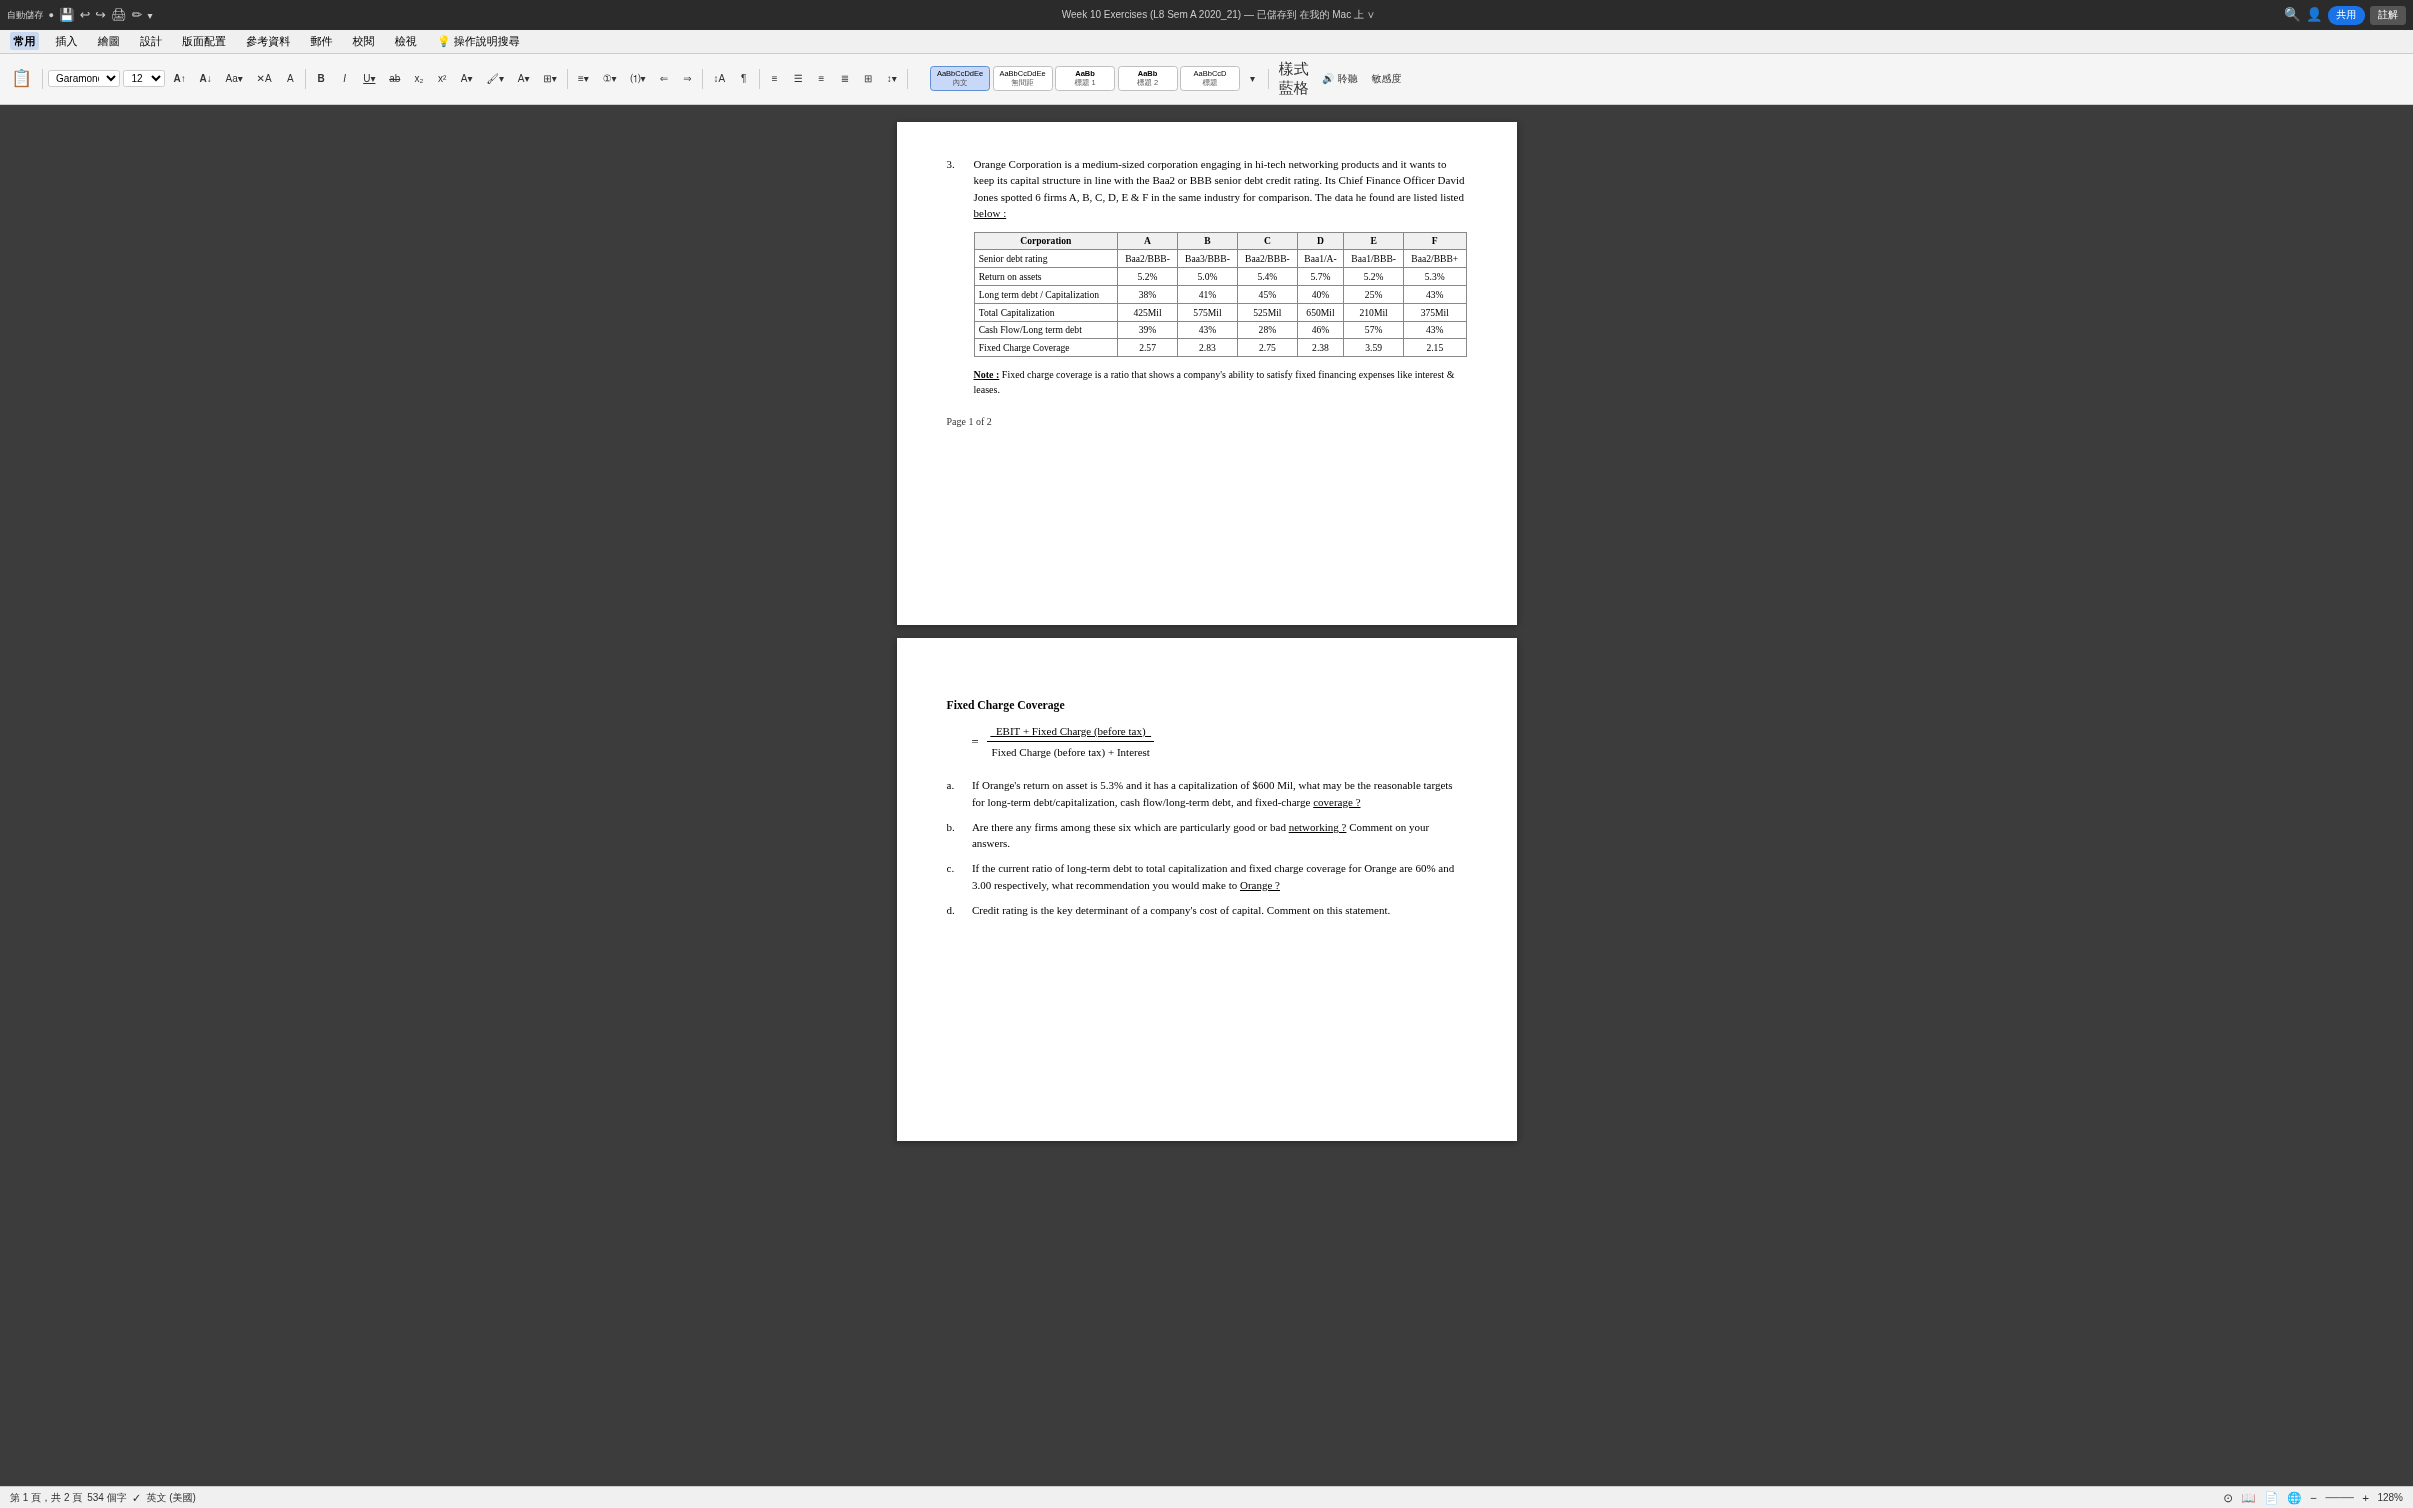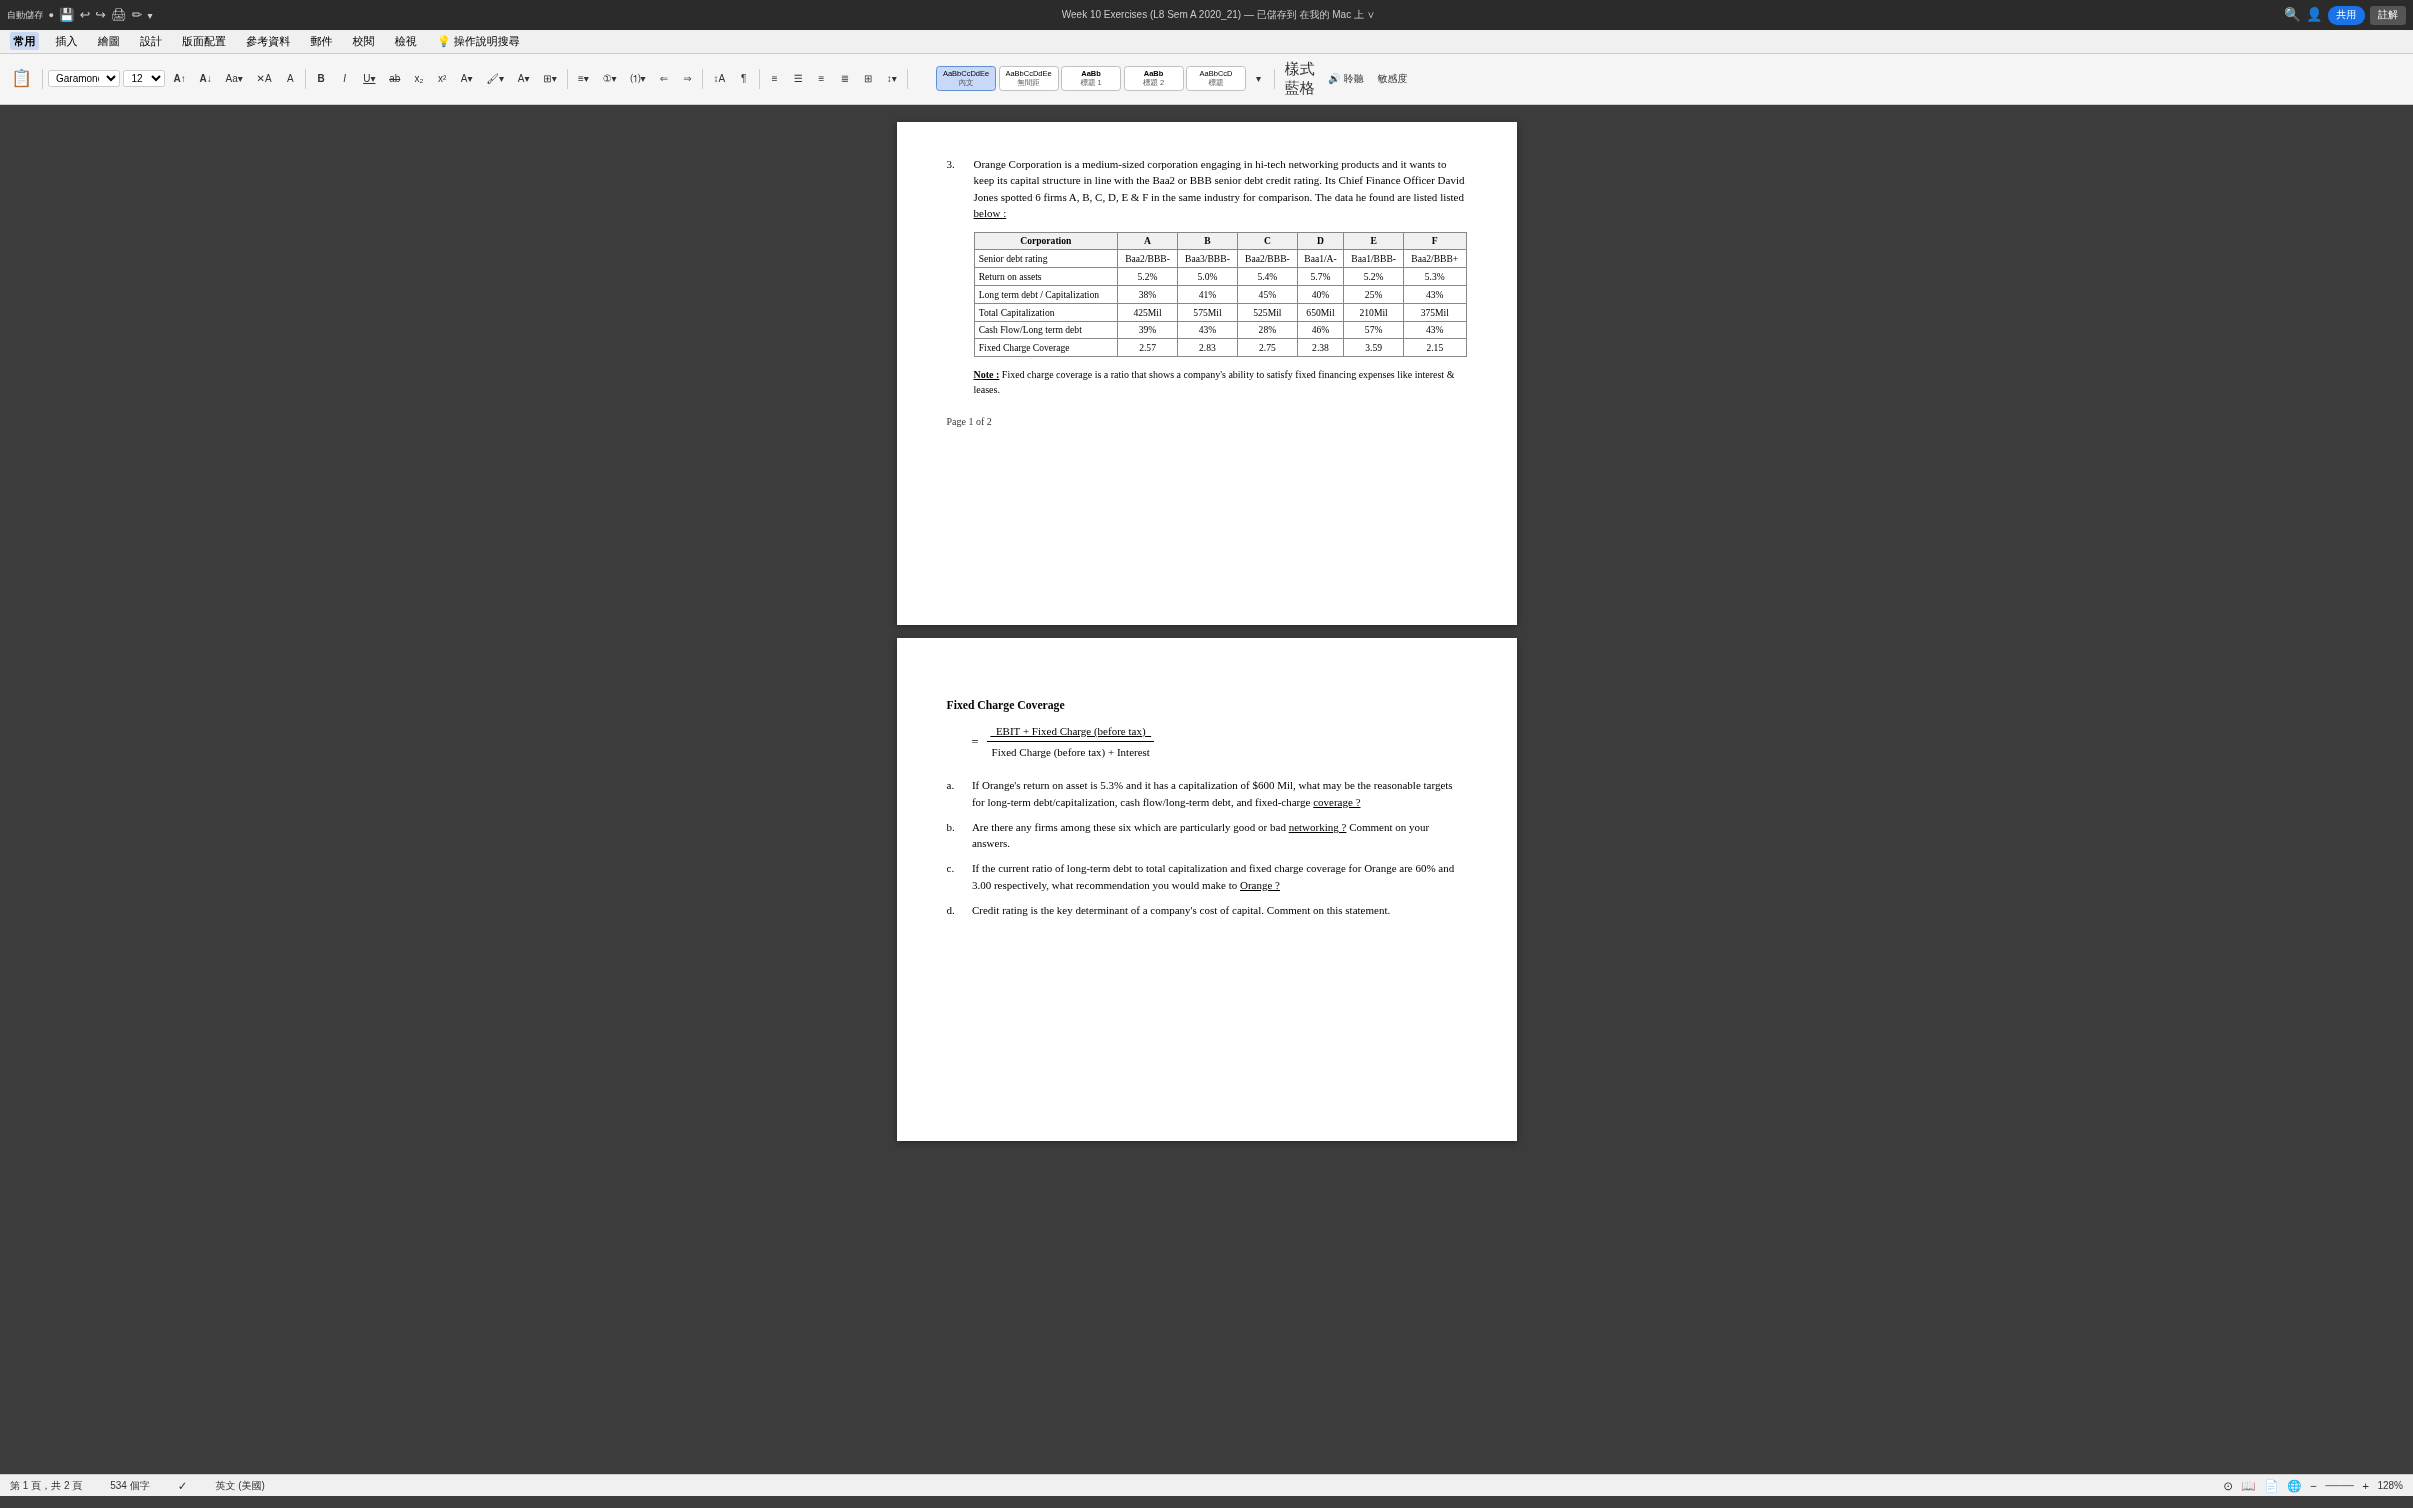--- a/index.html
+++ b/index.html
@@ -93,33 +93,33 @@
       font-size: 9.2px;
       font-family: -apple-system, sans-serif;
       min-width: 60px;
       text-align: center;
     }
     .style-btn.active { background: #c8d8f8; border-color: #6090d0; }
     .styles-area {
       display: flex;
       align-items: center;
       gap: 2.5px;
-      margin-left: 23px;
+      margin-left: 17px;
     }
 
     
     #status-bar {
       position: fixed;
-      bottom: 12px; left: 0; right: 0;
+      bottom: 0; left: 0; right: 0;
       background: #f0f0f0;
       border-top: 0.8px solid #ccc;
       display: flex;
       align-items: center;
       padding: 1.7px 10px;
-      gap: 28px;
+      gap: 5px;
       height: 22px;
       font-family: -apple-system, sans-serif;
       font-size: 10px;
       color: #333;
       z-index: 100;
     }
     .status-right { margin-left: auto; display: flex; align-items: center; gap: 8.4px; }
     .zoom-value { color: #333; font-size: 10px; }
 
     

